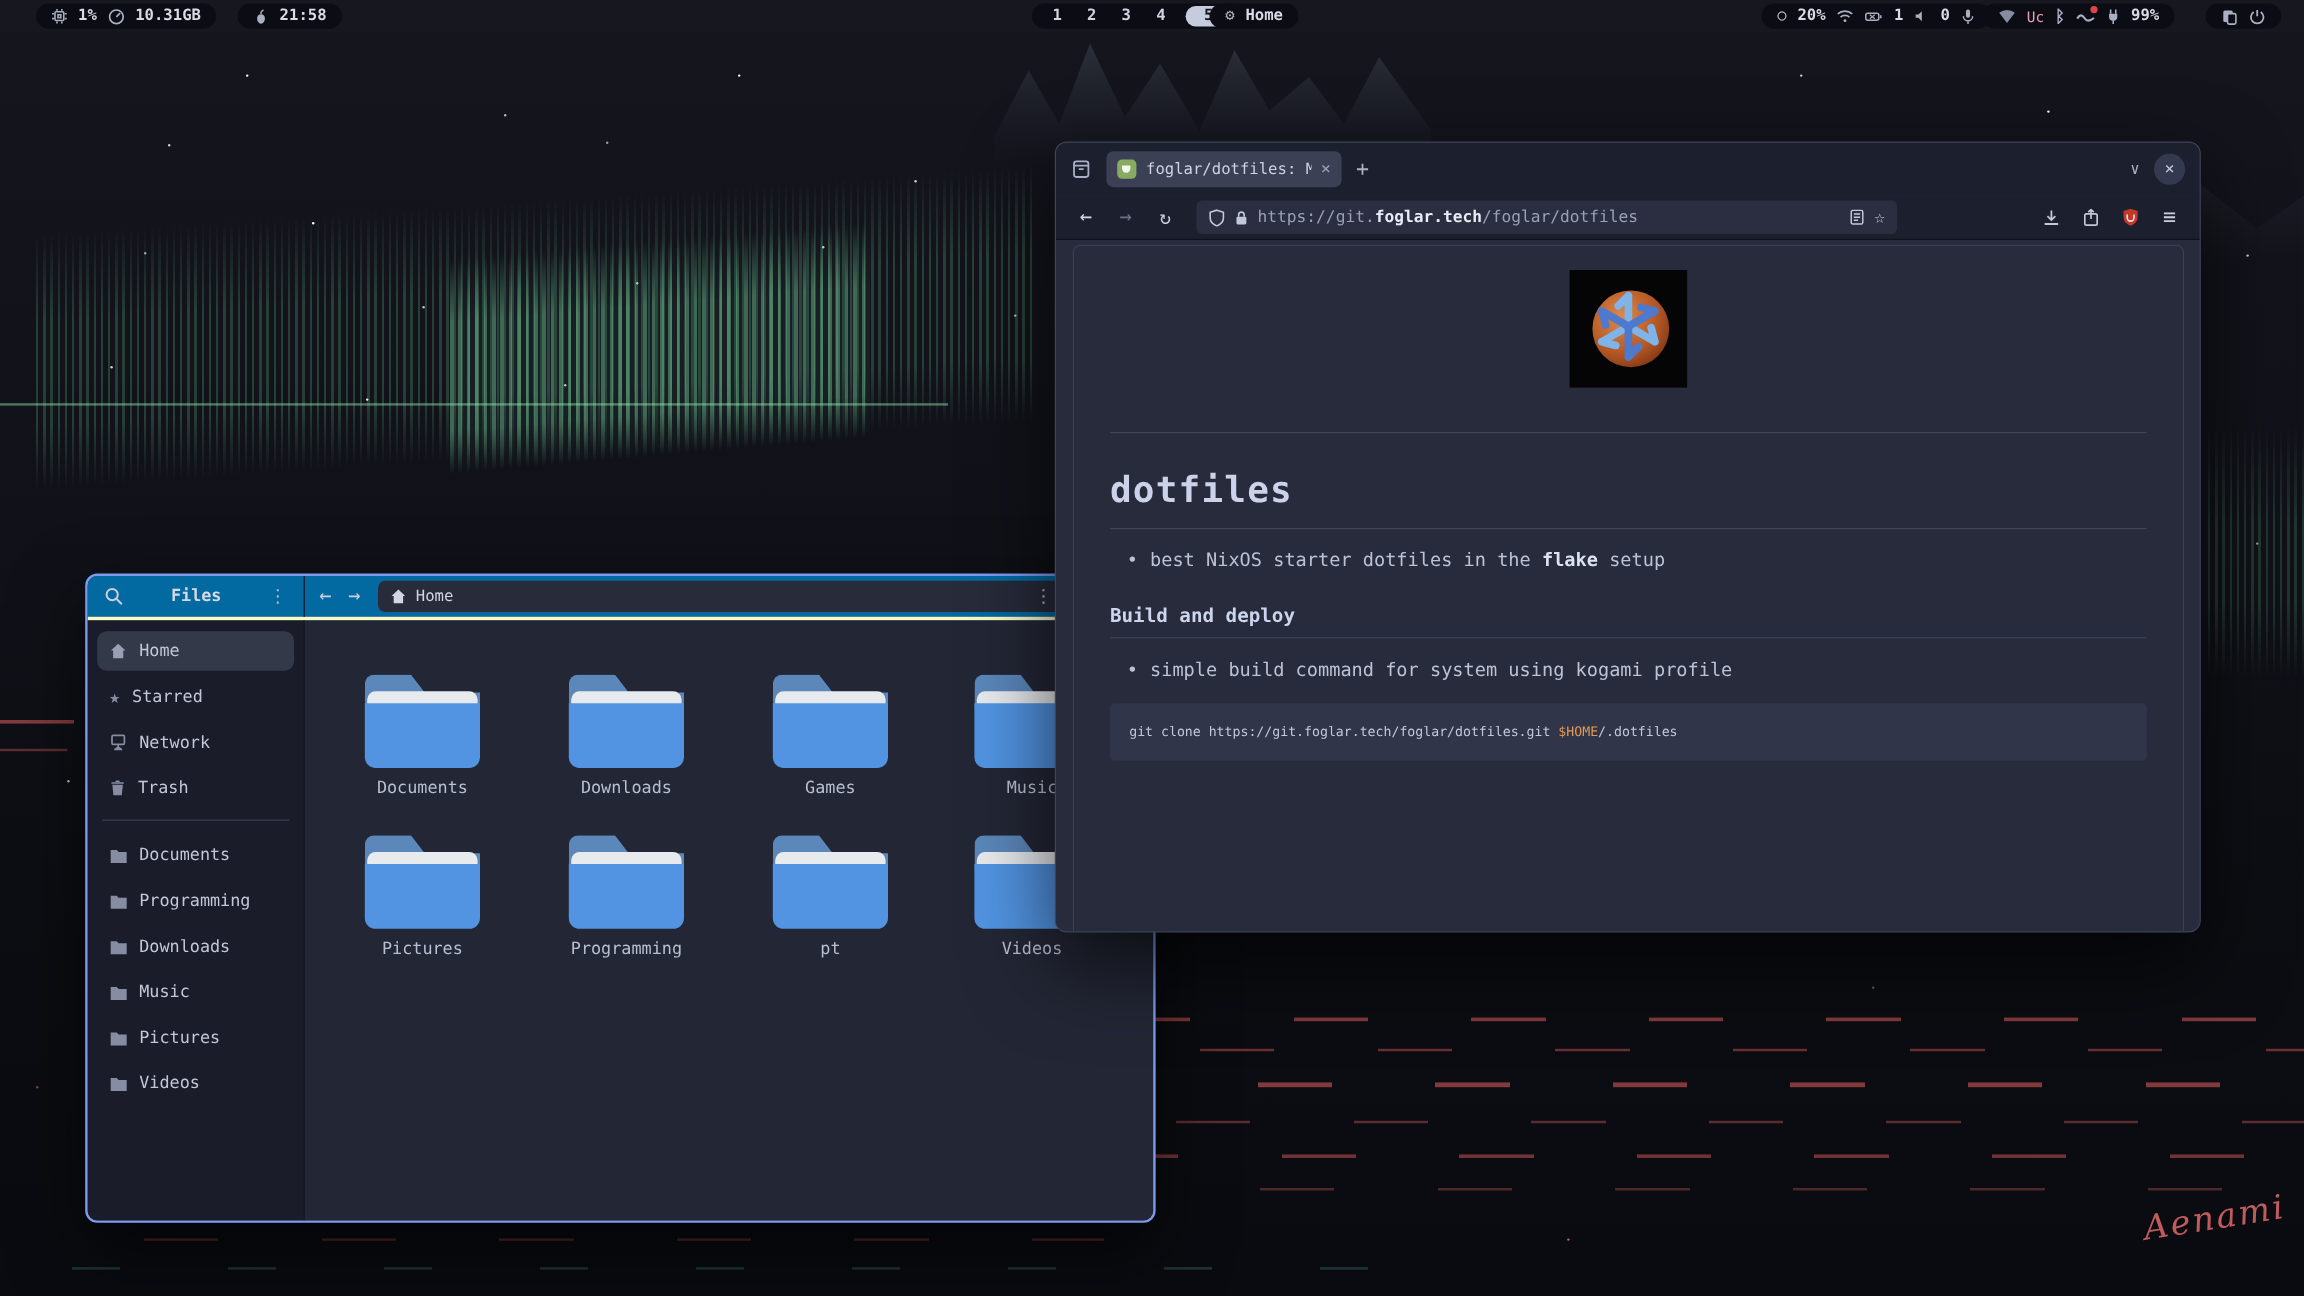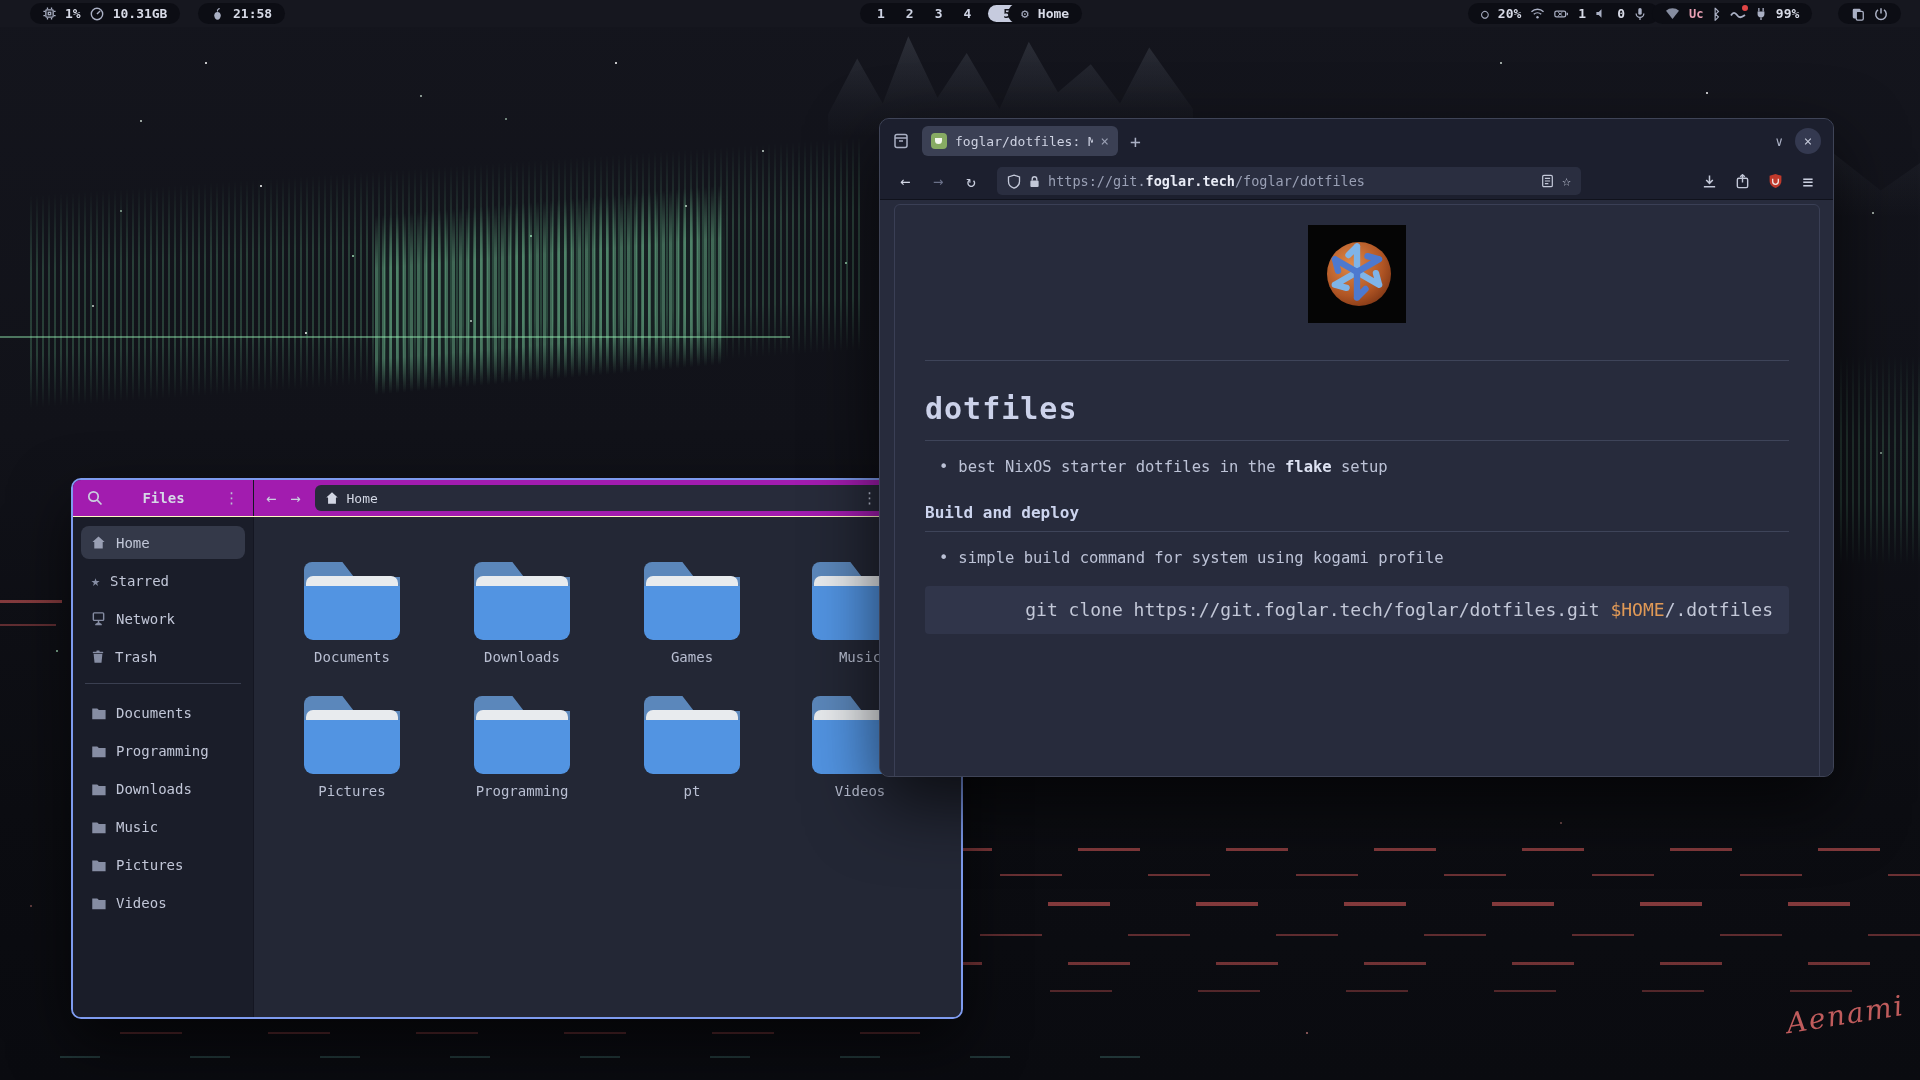--- a/index.html
+++ b/index.html
@@ -61,21 +61,21 @@
     color:#d8dbe7; font-size:13px; font-weight:bold; white-space:nowrap; }
   .pill svg { flex:none; }
   .ws-num { color:#cfd4e4; cursor:default; padding:0 4px; }
   .ws-active { background:#c6cbde; color:#15161d; border-radius:10px; padding:1px 15px; }
   .ico { color:#aab0c4; }
 
   
   #files-window { left:71px; top:478px; width:892px; height:541px; z-index:10;
     border:2px solid #7e9bef; border-radius:10px; background:#232736; overflow:hidden;
     box-shadow:0 24px 60px rgba(0,0,0,.6); display:flex; flex-direction:column; }
-  #files-header { height:37px; display:flex; flex:none; background:#a21caf; border-bottom:1px solid #fef9c3; }
+  #files-header { height:37px; display:flex; flex:none; background:#0369a1; border-bottom:3px solid #fef9c3; }
   .fh-left { width:181px; flex:none; display:flex; align-items:center; justify-content:space-between;
     padding:0 14px; border-right:1px solid #141622; }
   .fh-right { flex:1; display:flex; align-items:center; padding:0 12px; gap:14px; }
   .fh-title { color:#d5d9e6; font-size:14px; font-weight:bold; }
   .navbtn { color:#c9cede; font-size:17px; background:none; border:none; cursor:pointer;
     font-family:inherit; line-height:1; }
   .kebab { color:#b9bfd2; font-size:15px; letter-spacing:0; cursor:pointer; }
   #files-pathbar { flex:1; height:26px; background:#272b3a; border-radius:6px;
     display:flex; align-items:center; gap:8px; padding:0 10px; color:#d2d6e3; font-size:13px; }
   #files-pathbar .kebab { margin-left:auto; }
@@ -135,21 +135,21 @@
     background:radial-gradient(circle at 38% 35%, #e08a4a, #b05524 55%, #6f2c10 90%); }
   #nix-logo svg { position:absolute; left:15px; top:13px; }
   .md-hr { border:none; border-top:1px solid #3e4459; }
   #md-hr-top { margin-top:37px; }
   #md-title { margin:30px 0 14px; font-size:30px; font-weight:bold; color:#ccd2ea; letter-spacing:1px; }
   .md-bullet { margin:17px 0 0 14px; color:#bcc2d6; font-size:15.5px; }
   .md-bullet .bullet { margin-right:10px; color:#bcc2d6; }
   .md-bullet b { color:#dde2f2; }
   #md-h2 { margin:27px 0 9px; font-size:16px; font-weight:bold; color:#ccd4ee; }
   .codeblock { margin-top:19px; background:#30354a; border-radius:4px; padding:12px 16px;
-    font-size:18px; color:#c3c8d8; line-height:24px; white-space:nowrap; overflow:hidden;text-align:right; }
+    font-size:11px; color:#c3c8d8; line-height:24px; white-space:nowrap; overflow:hidden; }
   .tok-var { color:#e09956; } .tok-comment { color:#767d93; }
   .tok-string { color:#9dc87c; } .tok-num { color:#e09956; }
 </style>
 </head>
 <body>
 
 <div id="wallpaper" class="abs">
   <div class="abs stars"></div>
   <div class="abs smoke1"></div>
   <div class="abs smoke2"></div>
@@ -230,21 +230,21 @@
         <rect x="5" y="1" width="4" height="8" rx="2" fill="currentColor" stroke="none"></rect>
         <path d="M2.5 7.5a4.5 4.5 0 0 0 9 0"></path>
         <path d="M7 12.5v2.5"></path>
       </svg>
   </div>
 
   <div class="pill" style="left:1652px;">
     <svg style="color:#868da0" width="15" height="13" viewBox="0 0 16 14">
         <path d="M8 13L1 4a10.5 10.5 0 0 1 14 0z" fill="currentColor"></path>
       </svg>
-    <span style="color:#e8a0b4; font-size:12px; font-weight:bold;">Uc</span>
+    <span style="color:#e8a0b4; font-size:12px; font-weight:normal;">Uc</span>
     <span class="ico" style="font-size:14px;">ᛒ</span>
     <span style="position:relative; display:inline-flex;">
       <svg class="ico" width="16" height="13" viewBox="0 0 16 13" fill="none" stroke="currentColor" stroke-width="1.8">
           <path d="M1 8.5C3 5 5 5 7 8s4 3 8 0"></path>
         </svg>
       <i style="position:absolute; right:-2px; top:-2px; width:6px; height:6px; border-radius:50%; background:#e04545;"></i>
     </span>
     <svg class="ico" width="12" height="14" viewBox="0 0 14 16" fill="none" stroke="currentColor" stroke-width="1.5">
         <path d="M4.5 1v4M9.5 1v4"></path>
         <path d="M3 5h8v3a4 4 0 0 1-8 0z" fill="currentColor" stroke="none"></path>

